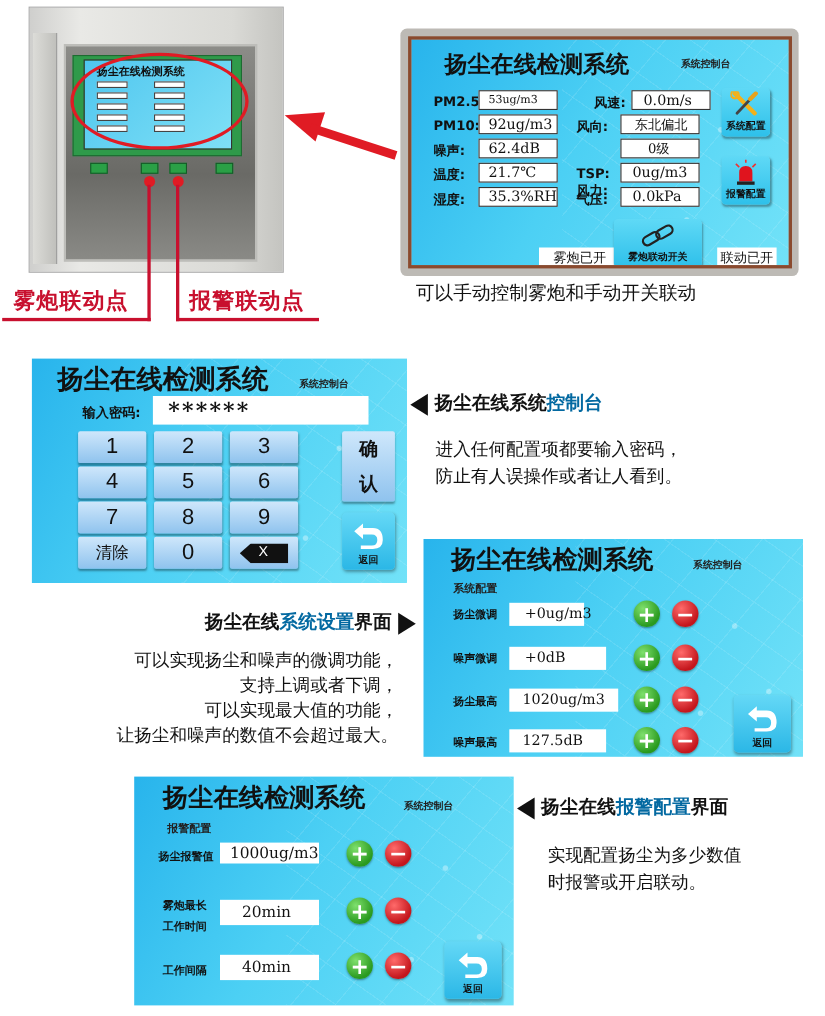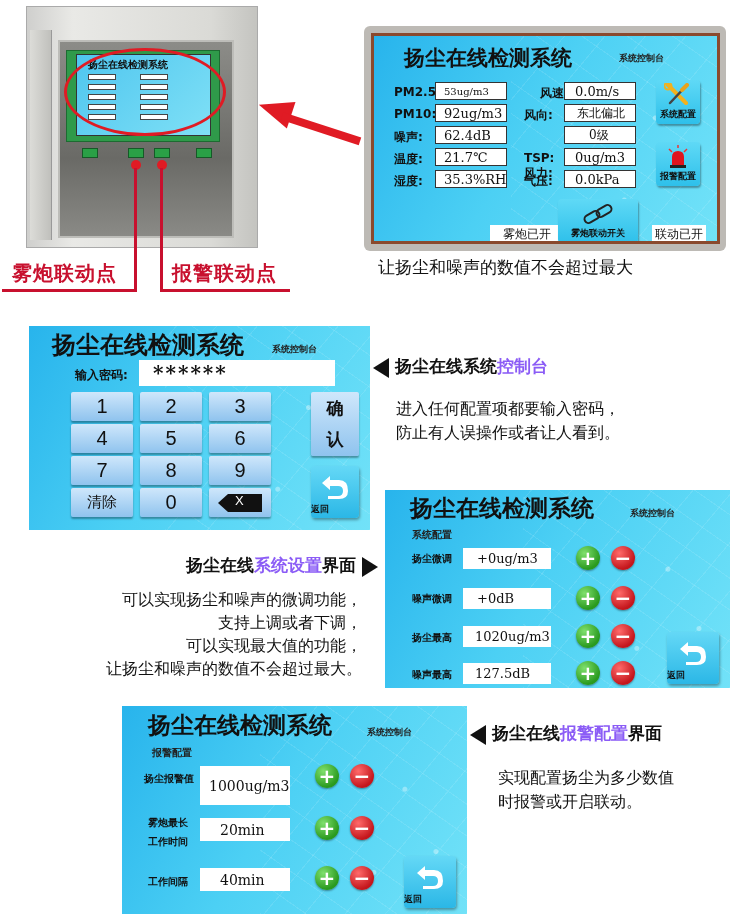--- a/index.html
+++ b/index.html
@@ -40,34 +40,34 @@
   .scr-sub { font-size: 9px; font-weight: bold; color: #222; white-space: nowrap; }
   .field { background: #fff; border: 1px solid #333; font-family: "DejaVu Serif", serif; color: #111; white-space: nowrap; display:flex; align-items:center; }
   .label { font-weight: bold; color: #111; white-space: nowrap; font-size: 12px; }
   .icon-btn { background: linear-gradient(180deg,#5fd9f6,#2ec0ea); border-radius: 4px; box-shadow: 1px 2px 2px rgba(0,0,0,.35); display:flex; flex-direction:column; align-items:center; justify-content:flex-end; }
   .icon-btn .cap { font-size: 9px; font-weight: bold; color:#111; margin-bottom:3px; white-space: nowrap; }
 
   .round { width: 24px; height: 24px; border-radius: 50%; display:flex; align-items:center; justify-content:center; color:#fff; font-weight:bold; font-size:20px; line-height:1; box-shadow: 0 1px 2px rgba(0,0,0,.4); }
   .plus { background: radial-gradient(circle at 35% 30%, #7fe06d, #2a9a1f 70%); }
   .minus { background: radial-gradient(circle at 35% 30%, #ff6a6a, #c4161c 70%); }
 
-  .back-btn { background: linear-gradient(180deg,#64d8f6,#2bb7e6); border-radius: 4px; box-shadow: 1px 2px 3px rgba(0,0,0,.35); display:flex; flex-direction:column; justify-content:flex-end; }
+  .back-btn { background: linear-gradient(180deg,#64d8f6,#2bb7e6); border-radius: 4px; box-shadow: 1px 2px 3px rgba(0,0,0,.35); display:flex; flex-direction:column; align-items:center; justify-content:flex-end; }
   .back-btn .cap { font-size: 9px; font-weight:bold; color:#111; margin-bottom:2px; }
 
   
   .main-frame { left: 364px; top: 26px; width: 362px; height: 225px; background: #bdbab5; border-radius: 6px; }
   .main-screen { left: 371px; top: 33px; width: 349px; height: 211px; border: 3px solid #8a4a2e; }
 
   
   .key { background: linear-gradient(180deg,#cfe7fb,#8fc3ee); border-radius: 2px; box-shadow: 0 2px 2px rgba(0,0,0,.35); display:flex; align-items:center; justify-content:center; font-size: 20px; color:#111; font-family: "Liberation Sans", sans-serif; }
   .key-text { font-size: 15px; font-weight:normal; }
 
   .desc { font-size: 16px; color: #111; white-space: nowrap; line-height: 23px; }
   .heading { font-size: 17px; font-weight: bold; color: #111; white-space: nowrap; font-family: "DejaVu Serif", serif; }
-  .heading .hl { color: #8b5cf6; }
+  .heading .hl { color: #0369a1; }
   .tri-left { width:0; height:0; border-top: 10px solid transparent; border-bottom: 10px solid transparent; border-right: 16px solid #111; display:inline-block; vertical-align: middle; }
   .tri-right { width:0; height:0; border-top: 10px solid transparent; border-bottom: 10px solid transparent; border-left: 16px solid #111; display:inline-block; vertical-align: middle; }
 </style>
 </head>
 <body>
 
 <div class="abs cabinet"></div>
 <div class="abs cabinet-door"></div>
 <div class="abs cabinet-inner"></div>
 <div class="abs pcb"></div>
@@ -111,21 +111,21 @@
   <div class="abs label" style="left:20px;top:71px;">PM10:</div>
   <div class="abs field" style="left:61px;top:68px;width:72px;height:18px;padding-left:8px;font-size:13px;">92ug/m3</div>
   <div class="abs label" style="left:20px;top:93px;">噪声:</div>
   <div class="abs field" style="left:61px;top:90px;width:72px;height:18px;padding-left:8px;font-size:13px;">62.4dB</div>
   <div class="abs label" style="left:20px;top:115px;">温度:</div>
   <div class="abs field" style="left:61px;top:112px;width:72px;height:18px;padding-left:8px;font-size:13px;">21.7℃</div>
   <div class="abs label" style="left:20px;top:137px;">湿度:</div>
   <div class="abs field" style="left:61px;top:134px;width:72px;height:18px;padding-left:8px;font-size:13px;">35.3%RH</div>
 
   <div class="abs label" style="left:150px;top:49px;margin-left:16px;">风速:</div>
-  <div class="abs field" style="left:190px;top:46px;width:72px;height:18px;padding-left:10px;font-size:13px;">0.0m/s</div>
+  <div class="abs field" style="left:200px;top:46px;width:72px;height:18px;padding-left:10px;font-size:13px;">0.0m/s</div>
   <div class="abs label" style="left:150px;top:71px;">风向:</div>
   <div class="abs field" style="left:190px;top:68px;width:72px;height:18px;padding-left:12px;font-size:12px;">东北偏北</div>
   <div class="abs label" style="left:150px;top:93px;margin-top:36px;">风力:</div>
   <div class="abs field" style="left:190px;top:90px;width:72px;height:18px;padding-left:24px;font-size:12px;">0级</div>
   <div class="abs label" style="left:150px;top:115px;">TSP:</div>
   <div class="abs field" style="left:190px;top:112px;width:72px;height:18px;padding-left:10px;font-size:13px;">0ug/m3</div>
   <div class="abs label" style="left:150px;top:137px;">气压:</div>
   <div class="abs field" style="left:190px;top:134px;width:72px;height:18px;padding-left:10px;font-size:13px;">0.0kPa</div>
 
   <div class="abs icon-btn" style="left:282px;top:44px;width:44px;height:44px;">
@@ -152,21 +152,21 @@
   <div class="abs field" style="left:116px;top:189px;width:74px;height:18px;justify-content:center;font-size:12px;border:none;">雾炮已开</div>
   <div class="abs icon-btn" style="left:184px;top:163px;width:80px;height:44px;">
     <svg class="abs" style="left:24px;top:4px;" width="32" height="22" viewBox="0 0 32 22">
       <rect x="2" y="10" width="16" height="8" rx="4" fill="none" stroke="#222" stroke-width="2" transform="rotate(-30 10 14)"></rect>
       <rect x="14" y="4" width="16" height="8" rx="4" fill="none" stroke="#222" stroke-width="2" transform="rotate(-30 22 8)"></rect>
     </svg>
     <span class="cap">雾炮联动开关</span>
   </div>
   <div class="abs field" style="left:278px;top:189px;width:54px;height:18px;justify-content:center;font-size:12px;border:none;">联动已开</div>
 </div>
-<div class="abs desc" style="left:378px;top:256px;font-size:17px;">让扬尘和噪声的数值不会超过最大</div>
+<div class="abs desc" style="left:378px;top:256px;font-size:17px;">可以手动控制雾炮和手动开关联动</div>
 
 <div class="abs screen" style="left:29px;top:326px;width:341px;height:204px;">
   <div class="net"></div>
   <div class="abs scr-title" style="left:23px;top:3px;font-size:24px;">扬尘在线检测系统</div>
   <div class="abs scr-sub" style="left:243px;top:17px;">系统控制台</div>
   <div class="abs label" style="left:46px;top:41px;">输入密码:</div>
   <div class="abs field" style="left:110px;top:34px;width:196px;height:26px;padding-left:14px;font-size:20px;font-weight:bold;border:none;letter-spacing:2px;">******</div>
 
   <div class="abs key" style="left:42px;top:66px;width:62px;height:29px;">1</div>
   <div class="abs key" style="left:111px;top:66px;width:62px;height:29px;">2</div>
@@ -214,31 +214,31 @@
 <div class="abs desc" style="right:388px;top:634px;text-align:right;">可以实现最大值的功能，</div>
 <div class="abs desc" style="right:388px;top:657px;text-align:right;">让扬尘和噪声的数值不会超过最大。</div>
 
 <div class="abs screen" style="left:385px;top:490px;width:345px;height:198px;">
   <div class="net"></div>
   <div class="abs scr-title" style="left:25px;top:3px;font-size:23px;">扬尘在线检测系统</div>
   <div class="abs scr-sub" style="left:245px;top:17px;">系统控制台</div>
   <div class="abs scr-sub" style="left:27px;top:38px;font-size:10px;">系统配置</div>
 
   <div class="abs label" style="left:27px;top:62px;font-size:10px;">扬尘微调</div>
-  <div class="abs field" style="left:78px;top:58px;width:88px;height:21px;padding-left:14px;font-size:13px;border:none;">+0ug/m3</div>
+  <div class="abs field" style="left:78px;top:58px;width:68px;height:21px;padding-left:14px;font-size:13px;border:none;">+0ug/m3</div>
   <div class="abs round plus" style="left:191px;top:56px;">+</div>
   <div class="abs round minus" style="left:226px;top:56px;">−</div>
 
   <div class="abs label" style="left:27px;top:102px;font-size:10px;">噪声微调</div>
   <div class="abs field" style="left:78px;top:98px;width:88px;height:21px;padding-left:14px;font-size:13px;border:none;">+0dB</div>
   <div class="abs round plus" style="left:191px;top:96px;">+</div>
   <div class="abs round minus" style="left:226px;top:96px;">−</div>
 
   <div class="abs label" style="left:27px;top:141px;font-size:10px;">扬尘最高</div>
-  <div class="abs field" style="left:78px;top:136px;width:88px;height:21px;padding-left:12px;font-size:13px;border:none;">1020ug/m3</div>
+  <div class="abs field" style="left:78px;top:136px;width:99px;height:21px;padding-left:12px;font-size:13px;border:none;">1020ug/m3</div>
   <div class="abs round plus" style="left:191px;top:134px;">+</div>
   <div class="abs round minus" style="left:226px;top:134px;">−</div>
 
   <div class="abs label" style="left:27px;top:178px;font-size:10px;">噪声最高</div>
   <div class="abs field" style="left:78px;top:173px;width:88px;height:21px;padding-left:12px;font-size:13px;border:none;">127.5dB</div>
   <div class="abs round plus" style="left:191px;top:171px;">+</div>
   <div class="abs round minus" style="left:226px;top:171px;">−</div>
 
   <div class="abs back-btn" style="left:282px;top:142px;width:52px;height:52px;">
     <svg class="abs" style="left:11px;top:6px;" width="30" height="28" viewBox="0 0 30 28">
@@ -248,21 +248,21 @@
   </div>
 </div>
 
 <div class="abs screen" style="left:122px;top:706px;width:345px;height:208px;">
   <div class="net"></div>
   <div class="abs scr-title" style="left:26px;top:4px;font-size:23px;">扬尘在线检测系统</div>
   <div class="abs scr-sub" style="left:245px;top:20px;">系统控制台</div>
   <div class="abs scr-sub" style="left:30px;top:40px;font-size:10px;">报警配置</div>
 
   <div class="abs label" style="left:22px;top:66px;font-size:10px;">扬尘报警值</div>
-  <div class="abs field" style="left:78px;top:60px;width:90px;height:39px;padding-left:9px;font-size:14px;border:none;">1000ug/m3</div>
+  <div class="abs field" style="left:78px;top:60px;width:90px;height:19px;padding-left:9px;font-size:14px;border:none;">1000ug/m3</div>
   <div class="abs round plus" style="left:193px;top:58px;">+</div>
   <div class="abs round minus" style="left:228px;top:58px;">−</div>
 
   <div class="abs label" style="left:26px;top:110px;font-size:10px;">雾炮最长</div>
   <div class="abs label" style="left:26px;top:129px;font-size:10px;">工作时间</div>
   <div class="abs field" style="left:78px;top:112px;width:90px;height:23px;padding-left:20px;font-size:14px;border:none;">20min</div>
   <div class="abs round plus" style="left:193px;top:110px;">+</div>
   <div class="abs round minus" style="left:228px;top:110px;">−</div>
 
   <div class="abs label" style="left:26px;top:169px;font-size:10px;">工作间隔</div>

